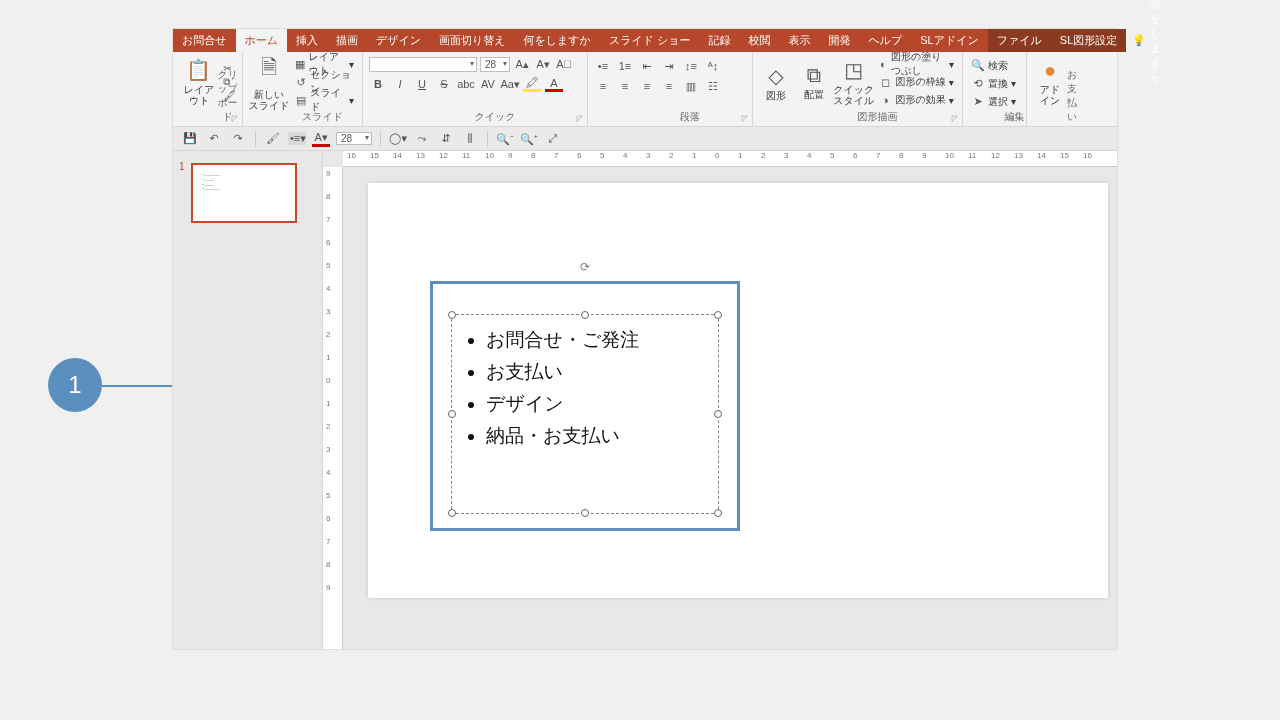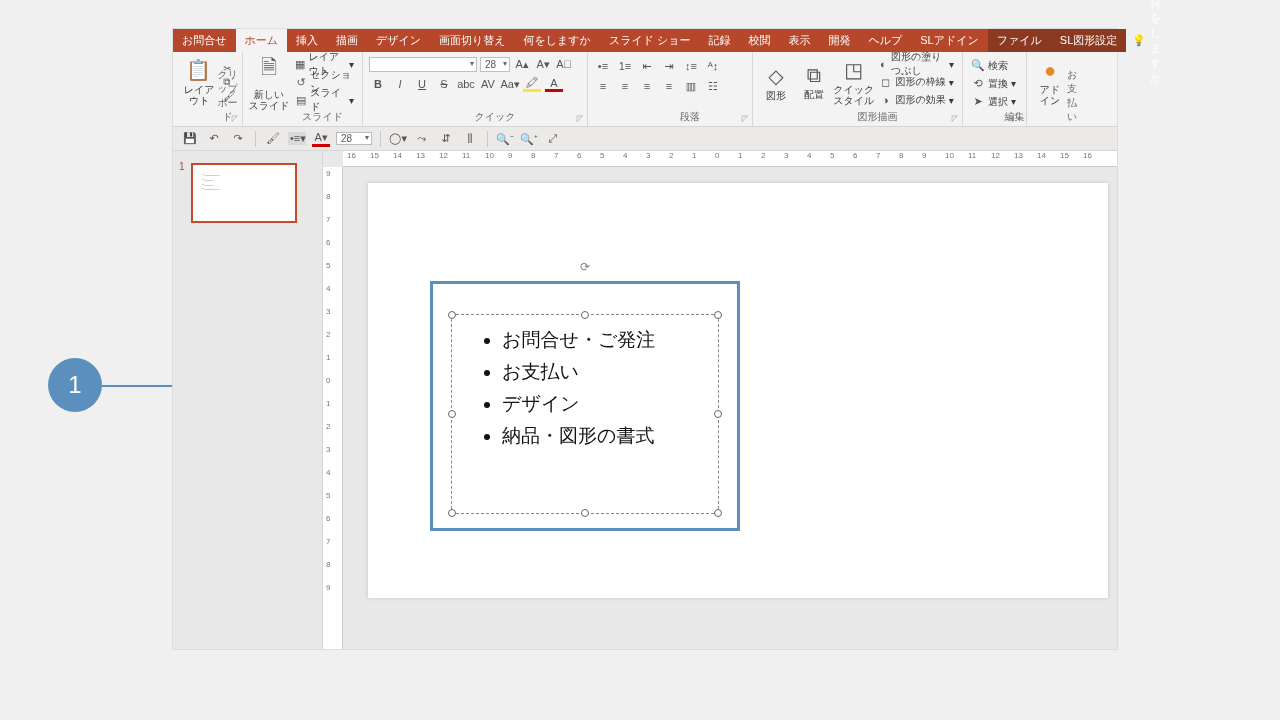--- a/index.html
+++ b/index.html
@@ -49,21 +49,21 @@
   .hruler-tick{position:absolute;top:0;}
   .vruler-tick{position:absolute;left:3px;}
   .slide-wrap { position:absolute; left:45px; top:32px; right:10px; bottom:10px;}
   .slide { width:740px; height:415px; background:#fff; box-shadow:0 0 4px rgba(0,0,0,.15);}
   
   .shape-outer { position:absolute; left:62px; top:98px; width:310px; height:250px; border:3px solid #5b8fbd; background:#fff;}
   .shape-inner { position:absolute; left:18px; top:30px; right:18px; bottom:14px; border:1px dashed #888;}
   .handle { width:8px; height:8px; border:1px solid #666; background:#fff; border-radius:50%; position:absolute;}
   .rot-handle { position:absolute; left:50%; top:-24px; transform:translateX(-50%); font-size:12px; color:#888; }
   .bullets { list-style:disc; padding:6px 0 0 34px; font-size:19px; color:#111;}
-  .bullets li{ margin:6px 16px;}
+  .bullets li{ margin:6px 0;}
   
   .anno-circle { position:absolute; width:54px; height:54px; border-radius:50%; background:#5b8fbd; color:#fff; display:flex; align-items:center; justify-content:center; font-size:24px; font-weight:300;}
   .anno-line { position:absolute; height:2px; background:#5b8fbd;}
   .anno-dot { position:absolute; width:8px; height:8px; border-radius:50%; background:#5b8fbd;}
 </style>
 </head>
 <body>
 
 <div class="outer-pad">
 
@@ -323,21 +323,21 @@
                 <span class="handle" style="right:-4px;top:-4px"></span>
                 <span class="handle" style="left:-4px;top:calc(50% - 4px)"></span>
                 <span class="handle" style="right:-4px;top:calc(50% - 4px)"></span>
                 <span class="handle" style="left:-4px;bottom:-4px"></span>
                 <span class="handle" style="left:calc(50% - 4px);bottom:-4px"></span>
                 <span class="handle" style="right:-4px;bottom:-4px"></span>
                 <ul class="bullets">
                   <li>お問合せ・ご発注</li>
                   <li>お支払い</li>
                   <li>デザイン</li>
-                  <li>納品・図形の書式</li>
+                  <li>納品・お支払い</li>
                 </ul>
               </div>
             </div>
           </div>
         </div>
       </div>
     </div>
   </div>
 </div>
 

